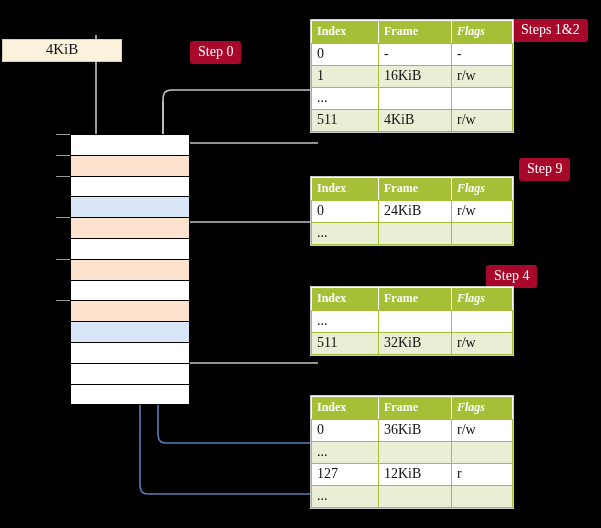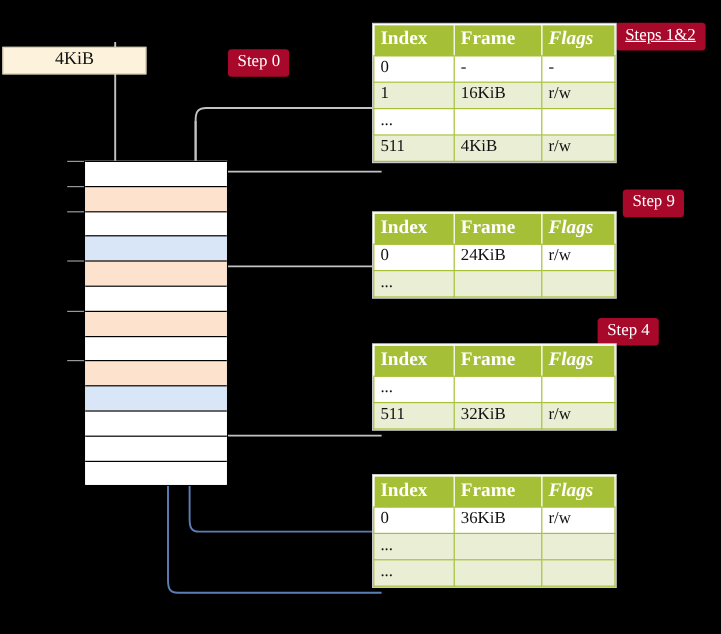--- a/index.html
+++ b/index.html
@@ -75,21 +75,21 @@
     box-shadow:0 0 0 1px #c9c9c9;
   }
   .ptable th{
     background:#a5c037;
     color:#ffffff;
     font-weight:bold;
     text-align:left;
     padding:3px 5px 4px 5px;
     border:1px solid #ffffff;
     border-bottom:1px solid #a5c037;
-    font-size:16px;
+    font-size:12px;
   }
   .ptable td{
     border:1px solid #a5c037;
     padding:2px 5px 3px 5px;
     background:#ffffff;
     height:18px;
     box-sizing:border-box;
     font-size:14px;
     color:#111;
   }
@@ -144,23 +144,23 @@
     </g>
 
     <g>
       <path d="M318,494 L148,494 C141,494 140,490 140,483 L140,214" fill="none" stroke="#5b7fb5" stroke-width="1.6" marker-end="url(#bluehead)"></path>
     </g>
   </svg>
 
   <div class="frame-label" style="left:2px;top:39px;width:118px;height:21px;">4KiB</div>
 
   <div class="step-badge" style="left:190px;top:41px;">Step 0</div>
-  <div class="step-badge" style="left:513px;top:19px;text-decoration:underline;">Steps 1&amp;2</div>
+  <div class="step-badge" style="left:513px;top:19px;">Steps 1&amp;2</div>
   <div class="step-badge" style="left:519px;top:158px;">Step 9</div>
-  <div class="step-badge" style="left:498px;top:265px;">Step 4</div>
+  <div class="step-badge" style="left:486px;top:265px;">Step 4</div>
 
   <div class="memcol">
     <div class="memrow">
         <span class="tick"></span>
       </div>
     <div class="memrow orange">
         <span class="tick"></span>
       </div>
     <div class="memrow">
         <span class="tick"></span>
@@ -271,20 +271,25 @@
       <tr>
         <td>0</td>
         <td>36KiB</td>
         <td>r/w</td>
       </tr>
       <tr class="alt">
         <td>...</td>
         <td></td>
         <td></td>
       </tr>
+      <tr>
+        <td>127</td>
+        <td>12KiB</td>
+        <td>r</td>
+      </tr>
       <tr class="alt">
         <td>...</td>
         <td></td>
         <td></td>
       </tr>
     </tbody>
   </table>
 
 </div>
 

